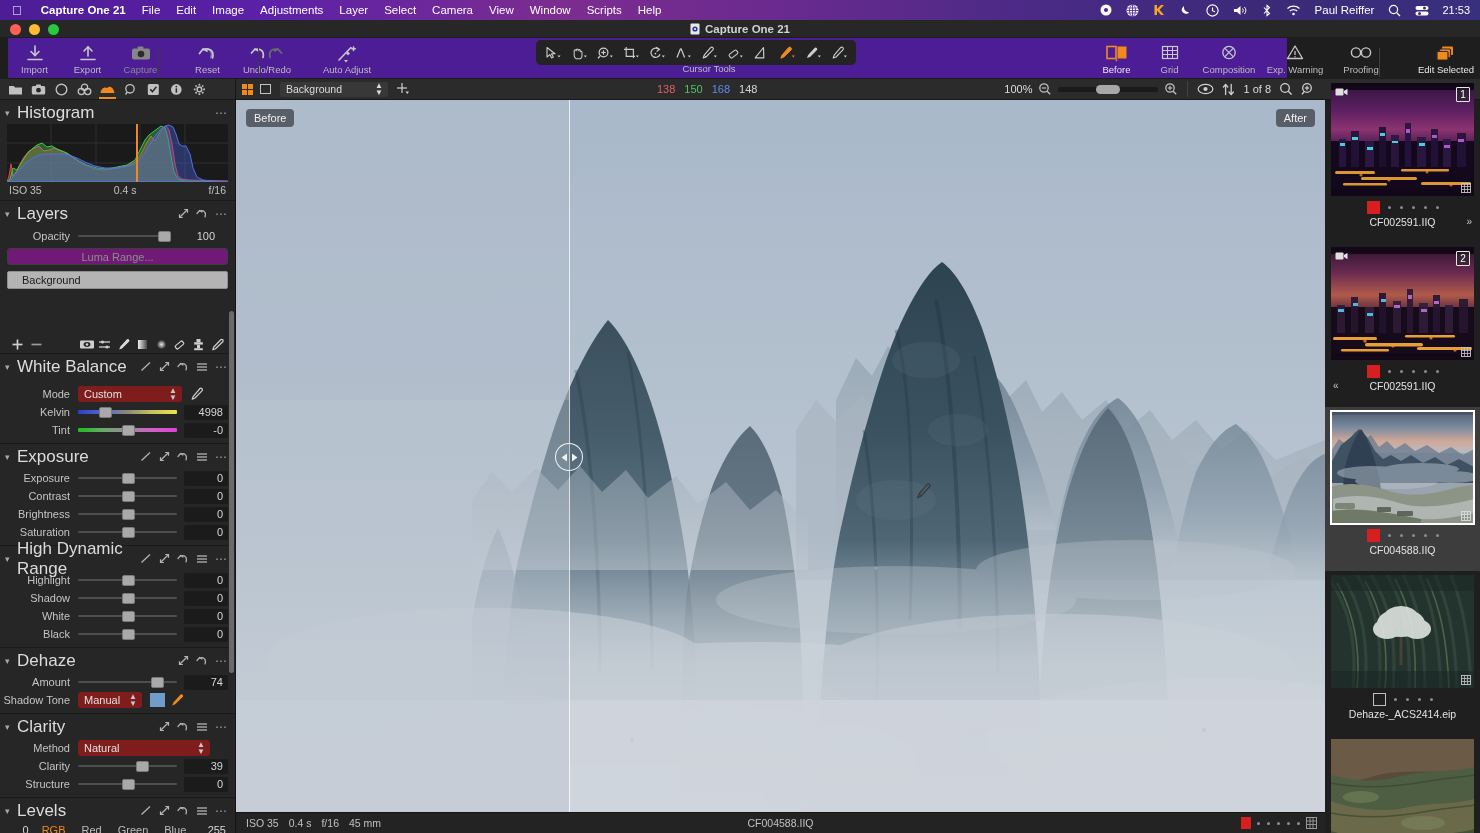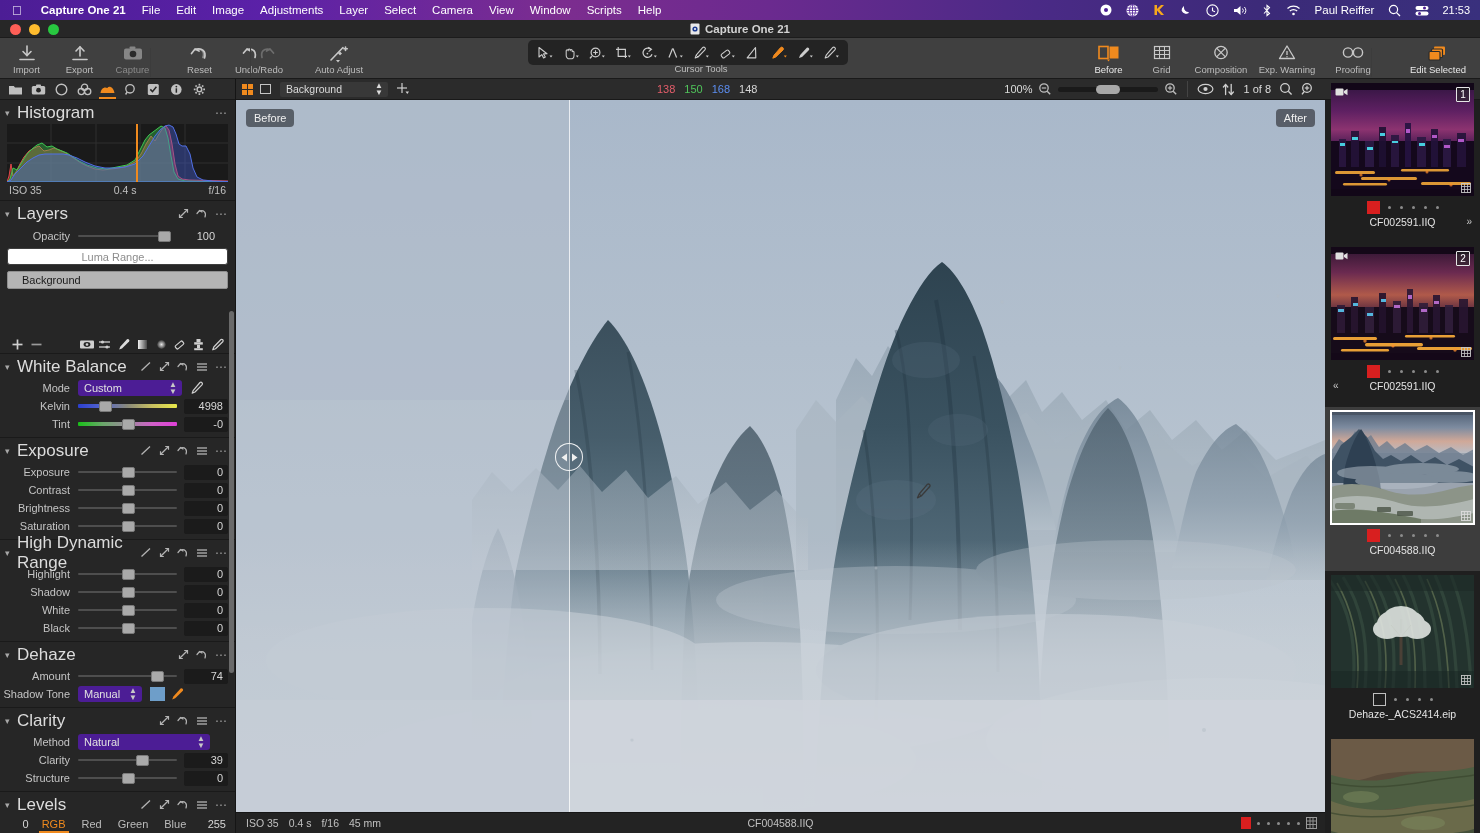--- a/index.html
+++ b/index.html
@@ -32,22 +32,22 @@
     background: #272727; display: flex; align-items: center; justify-content: center;
     font-size: 11.5px; color: #d2d2d2; font-weight: bold;
     border-bottom: 1px solid #1c1c1c;
   }
   .titlebar .ticon { margin-right: 5px; }
   .traffic { position: absolute; top: 24px; left: 10px; display: flex; gap: 8px; z-index: 5; }
   .traffic i { width: 11px; height: 11px; border-radius: 50%; display: block; }
 
   
   .toolbar {
-    position: absolute; top: 38px; left: 0; width: 1480px; height: 41px;
-    background: #404040; border-bottom: 1px solid #1a1a1a;
+    position: absolute; top: 38px; left: 8px; width: 1279px; height: 41px;
+    background: #4c1d95; border-bottom: 1px solid #1a1a1a;
   }
   .tbgroup { position: absolute; display: flex; align-items: flex-start; }
   .tbitem {
     display: flex; flex-direction: column; align-items: center; justify-content: flex-start;
     width: 53px; padding-top: 2px; cursor: default;
   }
   .tbitem .lbl { font-size: 9.5px; color: #bdbdbd; margin-top: 1px; white-space: nowrap; }
   .tbitem.wide { width: 66px; }
   .cursor-tools {
     position: absolute; left: 528px; top: 2px;
@@ -88,26 +88,26 @@
     position: absolute; top: 2px; width: 13px; height: 11px; margin-left: -6px;
     background: #a9a9a9; border-radius: 2px; border: 1px solid #7a7a7a;
   }
   .numbox {
     width: 44px; height: 15px; background: #1b1b1b; border-radius: 2px;
     font-size: 11px; color: #d6d6d6; text-align: right; padding-right: 5px;
     line-height: 15px; margin-left: 7px;
   }
   .numbox.flat { background: transparent; }
   .selectbox {
-    height: 16px; background: #4c1d95; border-radius: 3px; position: relative;
+    height: 16px; background: #7f1d1d; border-radius: 3px; position: relative;
     font-size: 11px; color: #e0e0e0; line-height: 16px; padding-left: 6px; flex: 1;
   }
   .selectbox .arrows { position: absolute; right: 5px; top: 1px; font-size: 8px; line-height: 7px; color: #c8c8c8; }
   .btnwide {
-    margin: 3px 7px 0 7px; height: 17px; background: #ffffff; border: 1px solid #3e3e3e;
+    margin: 3px 7px 0 7px; height: 17px; background: #701a75; border: 1px solid #3e3e3e;
     border-radius: 3px; text-align: center; font-size: 11px; color: #8d8d8d; line-height: 16px;
   }
   .layeritem {
     margin: 6px 7px 0 7px; height: 18px; background: #b4b4b4; border: 1px solid #8f8f8f;
     border-radius: 2px; font-size: 11px; color: #1a1a1a; line-height: 17px; padding-left: 14px;
   }
   .layertools { display: flex; align-items: center; height: 22px; padding: 0 8px; gap: 0; }
   .lt { width: 21px; display: flex; align-items: center; justify-content: center; }
   .scrollbar {
     position: absolute; right: 1px; top: 232px; width: 5px; height: 362px;
@@ -761,21 +761,21 @@
                 <g stroke="#b4b4b4" stroke-width="1.3">
                   <line x1="1" y1="2" x2="11" y2="2"></line>
                   <line x1="1" y1="5" x2="11" y2="5"></line>
                   <line x1="1" y1="8" x2="11" y2="8"></line>
                 </g>
               </svg>
             </span>
           <span style="color:#a0a0a0;font-size:12px;letter-spacing:1px">⋯</span>
         </span>
       </div>
-      <div class="row" style="margin-top:3px">
+      <div class="row" style="margin-top:9px">
         <span class="rlbl">Mode</span>
         <div class="selectbox" style="flex:none;width:104px">
           <span>Custom</span>
           <span class="arrows">▲<br>▼</span>
         </div>
         <span style="margin-left:8px">
             <svg width="14" height="14" viewBox="0 0 14 14">
               <path d="M10 1.5 a1.6 1.6 0 0 1 2.2 2.2 L5 11 L2.2 12.2 L3.3 9.3 Z" fill="none" stroke="#cfcfcf" stroke-width="1.2" stroke-linejoin="round"></path>
             </svg>
           </span>

